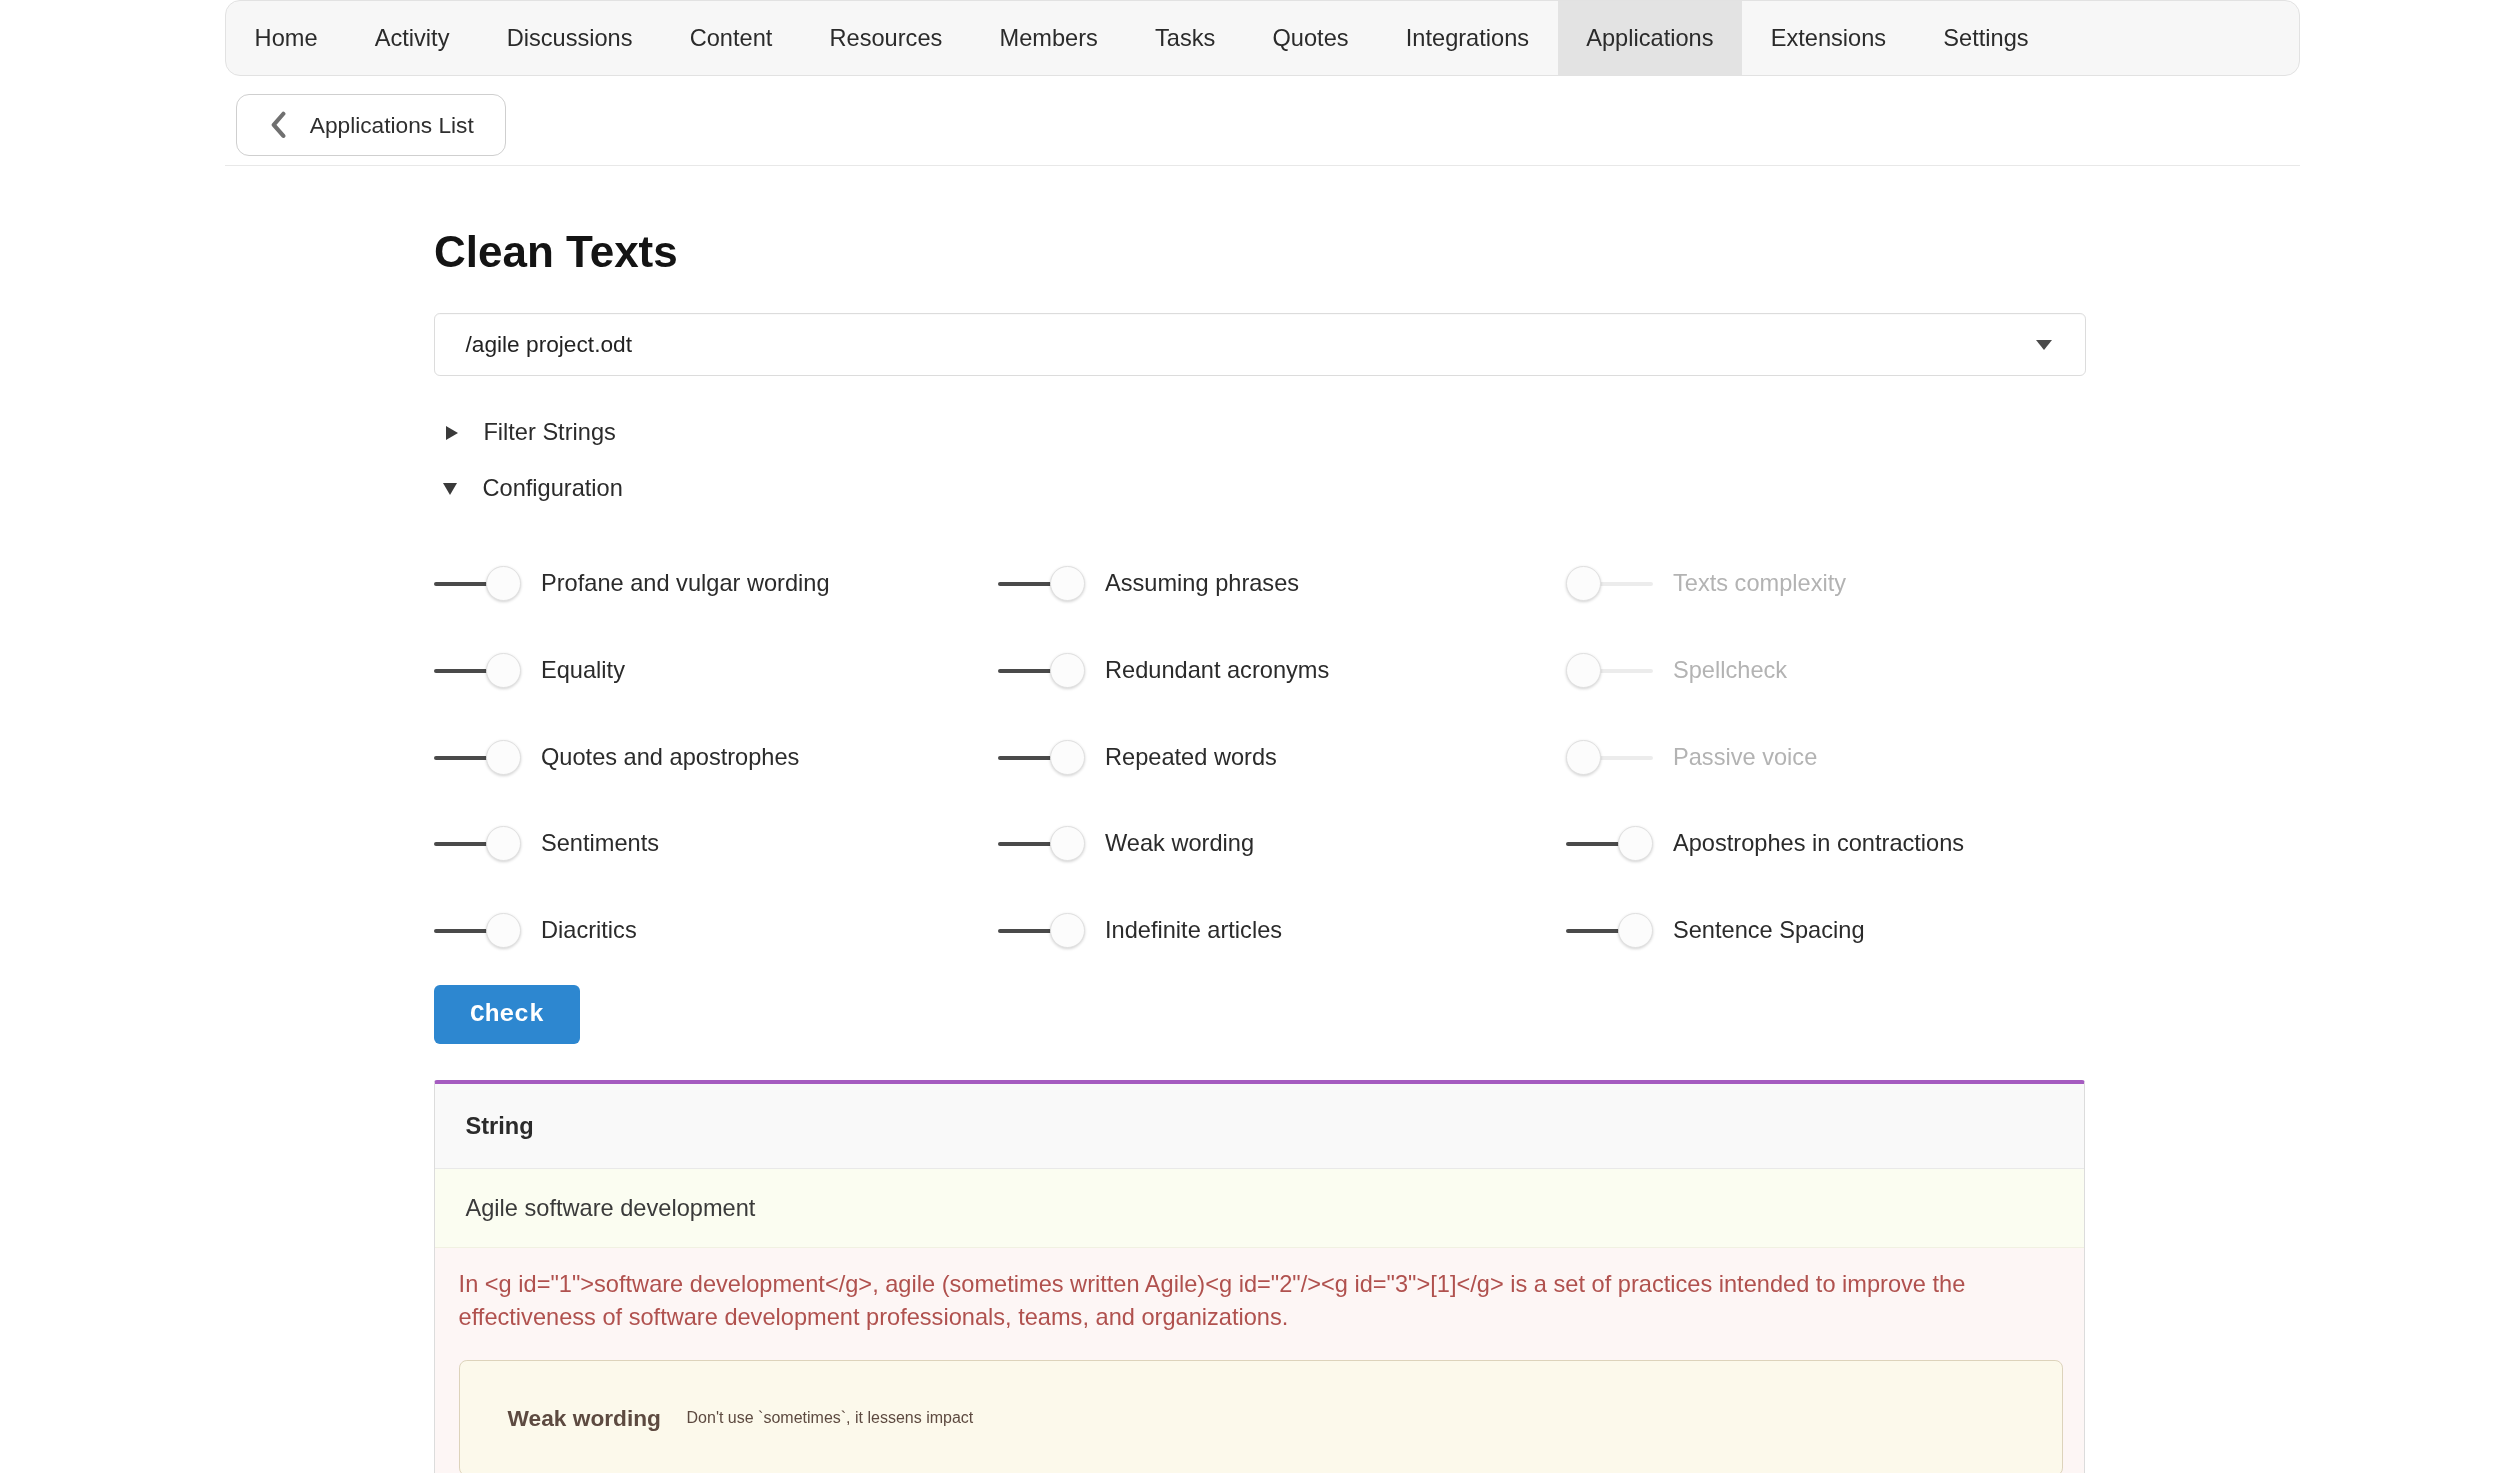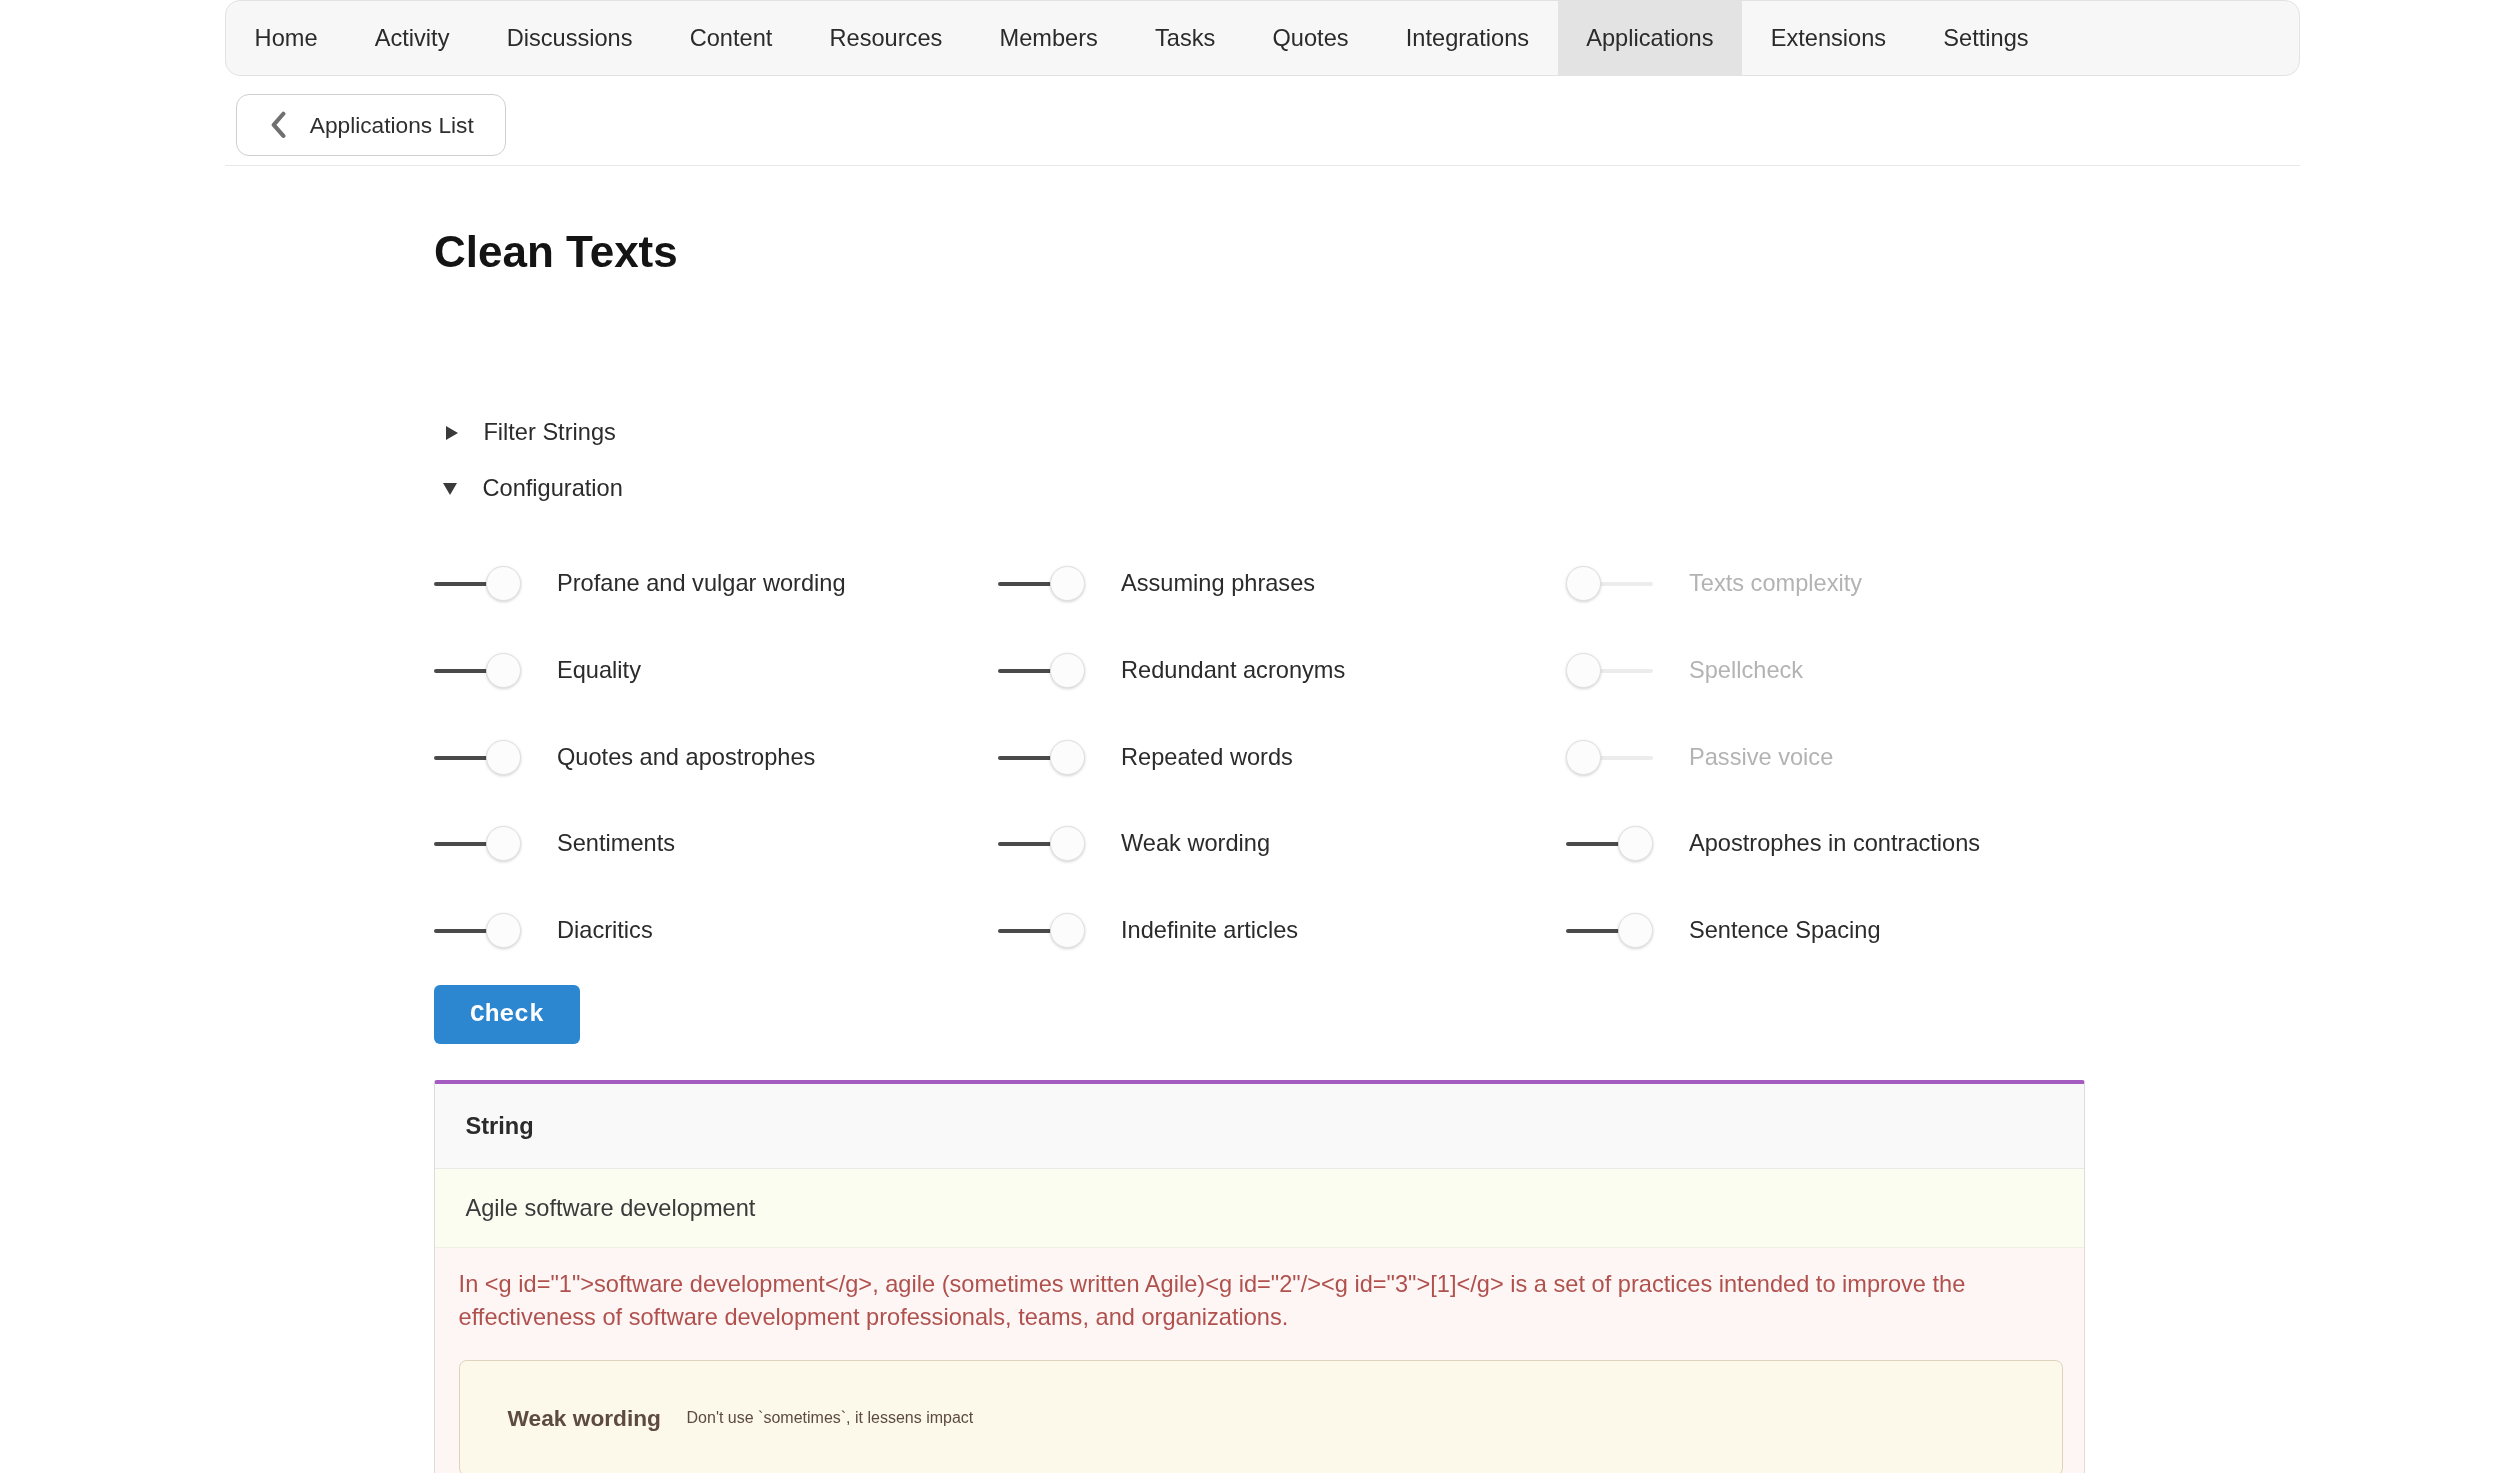--- a/index.html
+++ b/index.html
@@ -35,21 +35,21 @@
     border-right:8.9px solid transparent; border-top:10.8px solid #4a4a4a; }
 
   .section-row { position:absolute; height:35px; display:flex; align-items:center; gap:25.6px;
     font-size:23.6px; color:#2b2b2b; cursor:pointer; }
   .tri-right { width:0; height:0; border-left:12.8px solid #3a3a3a;
     border-top:7.9px solid transparent; border-bottom:7.9px solid transparent; margin-left:11.8px; }
   .tri-down { width:0; height:0; border-top:12.8px solid #3a3a3a;
     border-left:7.9px solid transparent; border-right:7.9px solid transparent; margin-left:8.9px; }
 
   
-  .toggle-row { position:absolute; height:35px; display:flex; align-items:center; gap:36px; cursor:pointer; }
+  .toggle-row { position:absolute; height:35px; display:flex; align-items:center; gap:20px; cursor:pointer; }
   .switch { position:relative; width:87px; height:35px; flex:none; }
   .switch .track { position:absolute; top:15.8px; height:3.9px; width:63px;
     background:#ececec; border-radius:2px; right:0; }
   .switch .knob { position:absolute; top:0; left:0; width:35px; height:35px; border-radius:50%;
     background:#fcfcfc; border:1px solid #e0e0e0; box-shadow:0 1px 3px rgba(0,0,0,0.18); }
   .toggle-row .toggle-label { font-size:23.6px; color:#b3b3b3; white-space:nowrap; }
   .toggle-row.on .track { right:auto; left:0; background:#4a4a4a; }
   .toggle-row.on .knob { left:auto; right:0; }
   .toggle-row.on .toggle-label { color:#2b2b2b; }
 
@@ -98,20 +98,24 @@
     <path d="M10 2 L3 10 L10 18" stroke="#707070" stroke-width="3" fill="none" stroke-linecap="round" stroke-linejoin="round"></path>
   </svg>
   <span>Applications List</span>
 </button>
 <div class="hr-divider"></div>
 
 <div class="content">
 
   <h1 class="page-title">Clean Texts</h1>
 
+  <div class="file-select">
+    <span class="value">/agile project.odt</span>
+    <span class="caret-down"></span>
+  </div>
 
   <div class="section-row" style="left:0; top:415px;">
     <span class="tri-right"></span>
     <span>Filter Strings</span>
   </div>
   <div class="section-row" style="left:0; top:471px;">
     <span class="tri-down"></span>
     <span>Configuration</span>
   </div>
 

